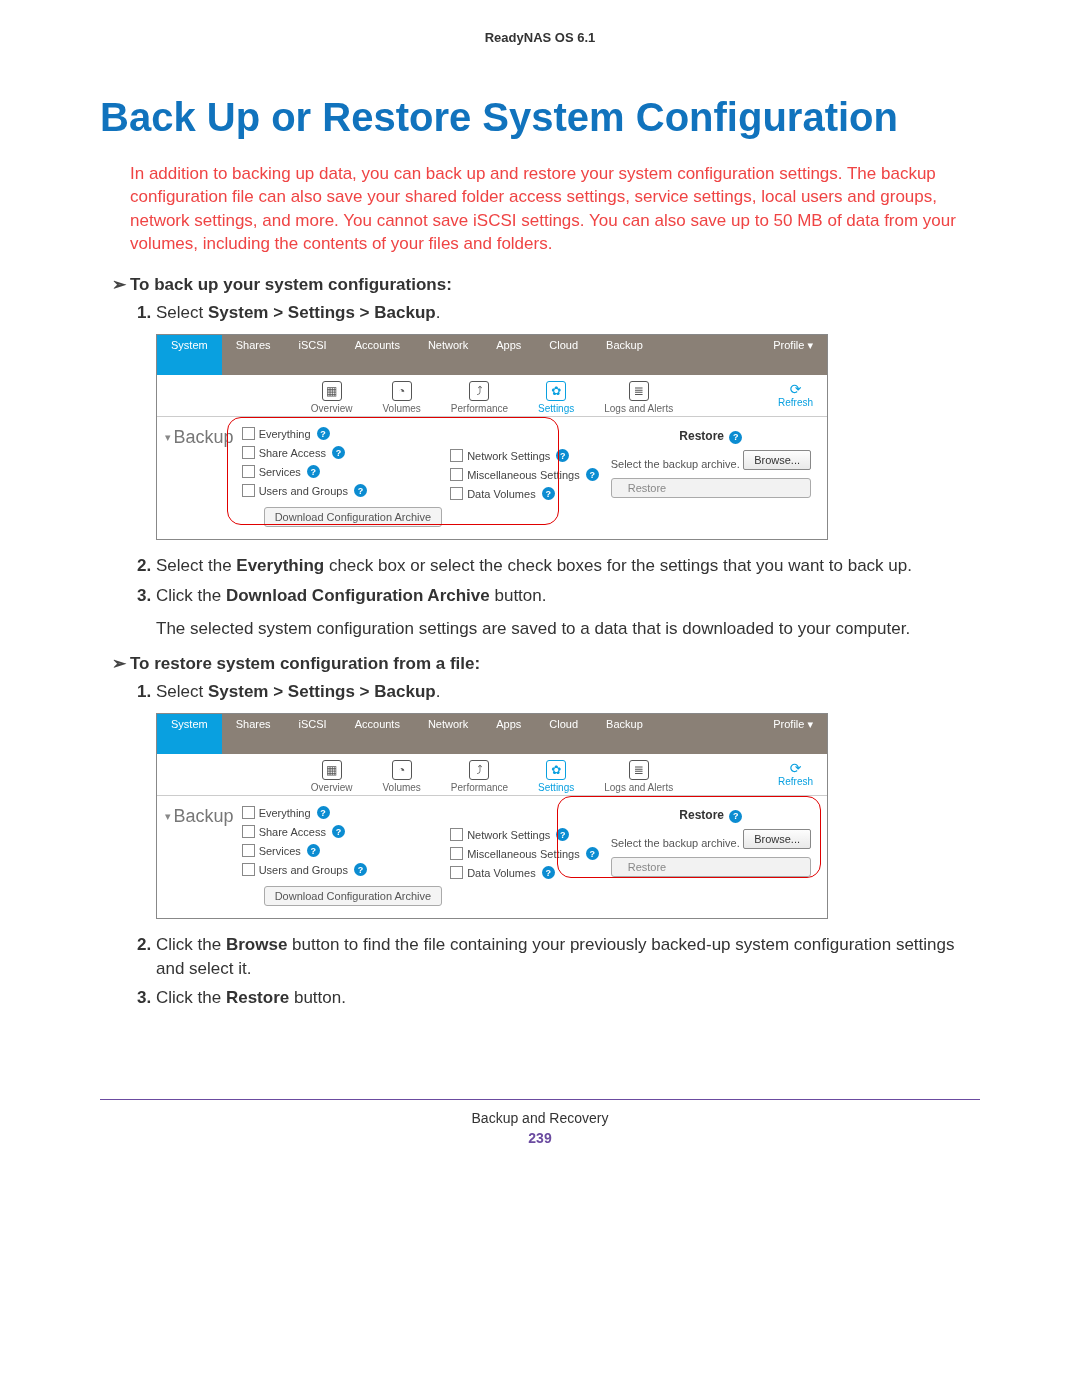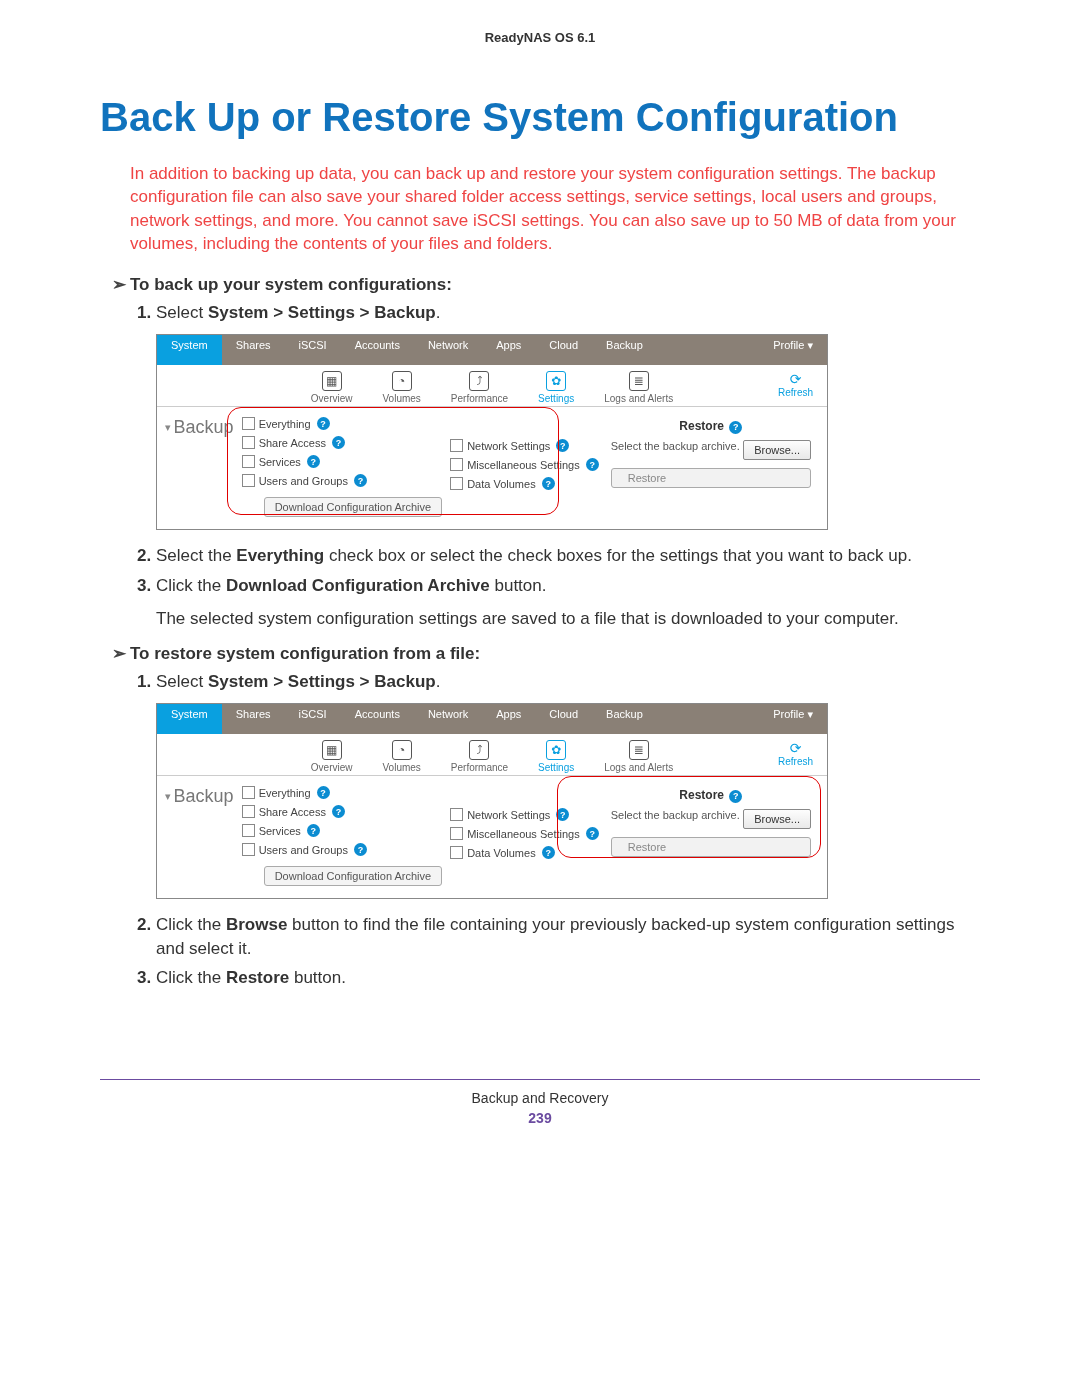--- a/index.html
+++ b/index.html
@@ -67,21 +67,21 @@
     border: 1px solid #888;
     font-size: 12px;
     color: #555;
     background: #fff;
   }
   .ss-navbar {
     background: #8a8076;
     color: #fff;
     display: flex;
     align-items: stretch;
-    height: 30px;
+    height: 40px;
     font-size: 11px;
   }
   .ss-tab { padding: 4px 14px; text-align: center; }
   .ss-tab.active { background: #09a0e0; }
   .ss-tab.profile { margin-left: auto; }
   .ss-toolbar {
     display: flex;
     align-items: center;
     justify-content: center;
     gap: 30px;
@@ -159,21 +159,21 @@
     position: relative;
   }
   .ss-restore-title {
     text-align: center;
     font-size: 12px;
     color: #333;
     font-weight: bold;
     margin: 2px 0 6px 0;
   }
   .ss-restore-line {
-    display: flex; align-items: flex-start; justify-content: space-between;
+    display: flex; align-items: flex-end; justify-content: space-between;
     font-size: 11px; color: #555;
   }
   .ss-browse-btn {
     padding: 3px 10px;
     font-size: 11px;
     border: 1px solid #888;
     border-radius: 2px;
     background: linear-gradient(#fdfdfd, #e9e9e9);
     color: #333;
   }
@@ -308,21 +308,21 @@
   </div>
 
   <ol class="steps" start="2">
     <li>
       <span>Select the </span><b>Everything</b><span> check box or select the check boxes for the settings that you want to back up.</span>
     </li>
     <li>
       <span>Click the </span><b>Download Configuration Archive</b><span> button.</span>
     </li>
   </ol>
-  <p class="step-continuation">The selected system configuration settings are saved to a file that is downloaded to your computer.</p>
+  <p class="step-continuation">The selected system configuration settings are saved to a data that is downloaded to your computer.</p>
 
   <div class="proc-heading">To restore system configuration from a file:</div>
   <ol class="steps">
     <li>
       <span>Select </span><b>System &gt; Settings &gt; Backup</b><span>.</span>
     </li>
   </ol>
 
   <div class="screenshot ss2">
     <div class="ss-navbar">

